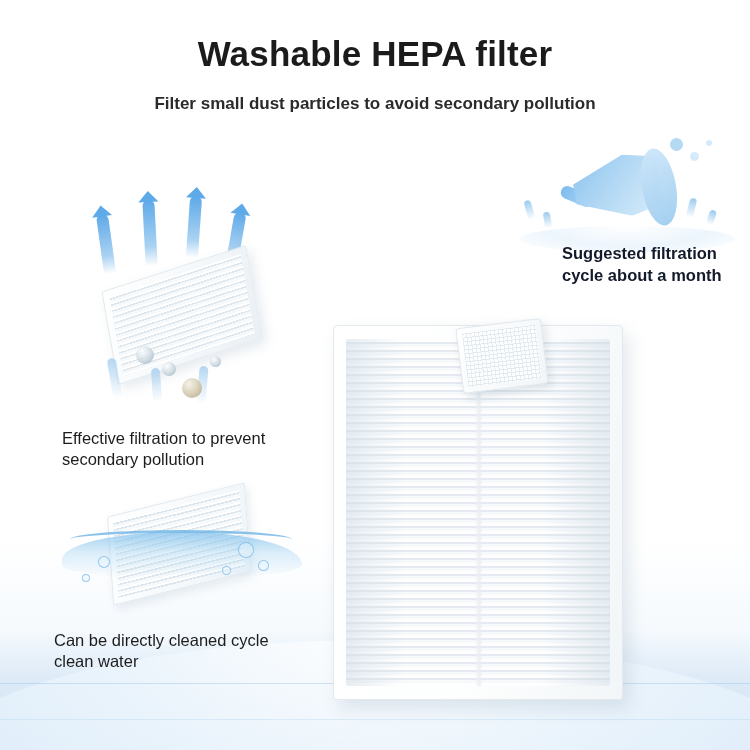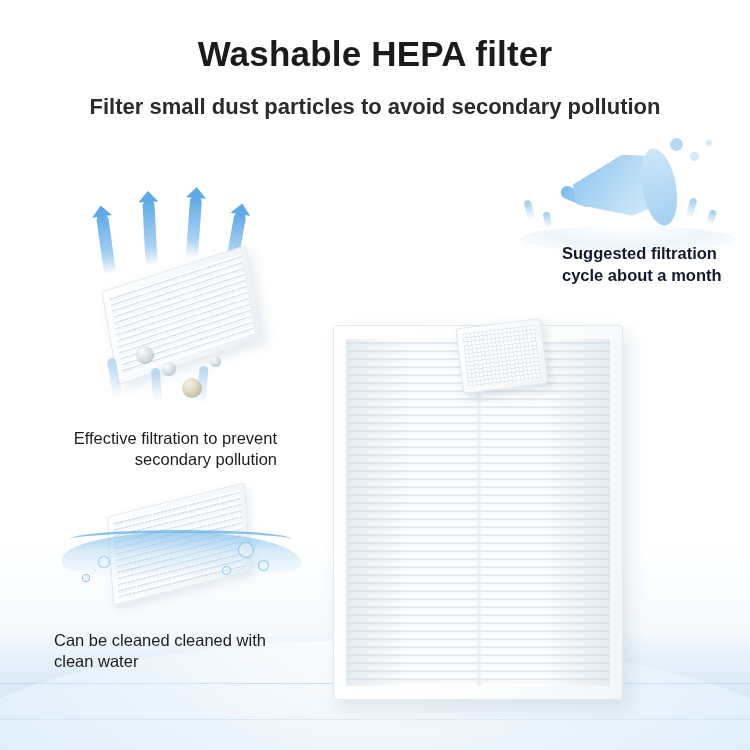--- a/index.html
+++ b/index.html
@@ -54,34 +54,34 @@
     font-size: 35px;
     font-weight: bold;
     color: #1b1b1b;
     letter-spacing: .2px;
   }
   .subtitle {
     position: absolute;
     top: 94px;
     left: 0; right: 0;
     text-align: center;
-    font-size: 22px;
+    font-size: 17px;
     font-weight: bold;
     color: #2b2b2b;
   }
 
   
   .caption {
     position: absolute;
     font-size: 16.5px;
     color: #1d1d1d;
     line-height: 1.28;
     font-family: "Liberation Sans", sans-serif;
   }
-  .caption-1 { left: 62px; top: 428px; width: 215px; text-align: right; }
+  .caption-1 { left: 62px; top: 428px; width: 215px; }
   .caption-2 { left: 54px; top: 630px; width: 235px; }
   .caption-3 {
     left: 562px; top: 243px; width: 185px;
     font-weight: bold;
     font-size: 16.5px;
     color: #131a2b;
     line-height: 1.33;
   }
 
   
@@ -392,21 +392,21 @@
     </div>
     <div class="wave"></div>
     <div class="wave-crest"></div>
     <div class="bubble b1"></div>
     <div class="bubble b2"></div>
     <div class="bubble b3"></div>
     <div class="bubble b4"></div>
     <div class="bubble b5"></div>
   </div>
 
-  <div class="caption caption-2">Can be cleaned cleaned with clean water</div>
+  <div class="caption caption-2">Can be directly cleaned cycle clean water</div>
 
   <div class="illus-horn">
     <div class="horn-ground"></div>
     <div class="horn-handle"></div>
     <div class="horn-cone"></div>
     <div class="horn-mouth"></div>
     <div class="horn-dot hd1"></div>
     <div class="horn-dot hd2"></div>
     <div class="horn-dot hd3"></div>
     <div class="tick t1"></div>

